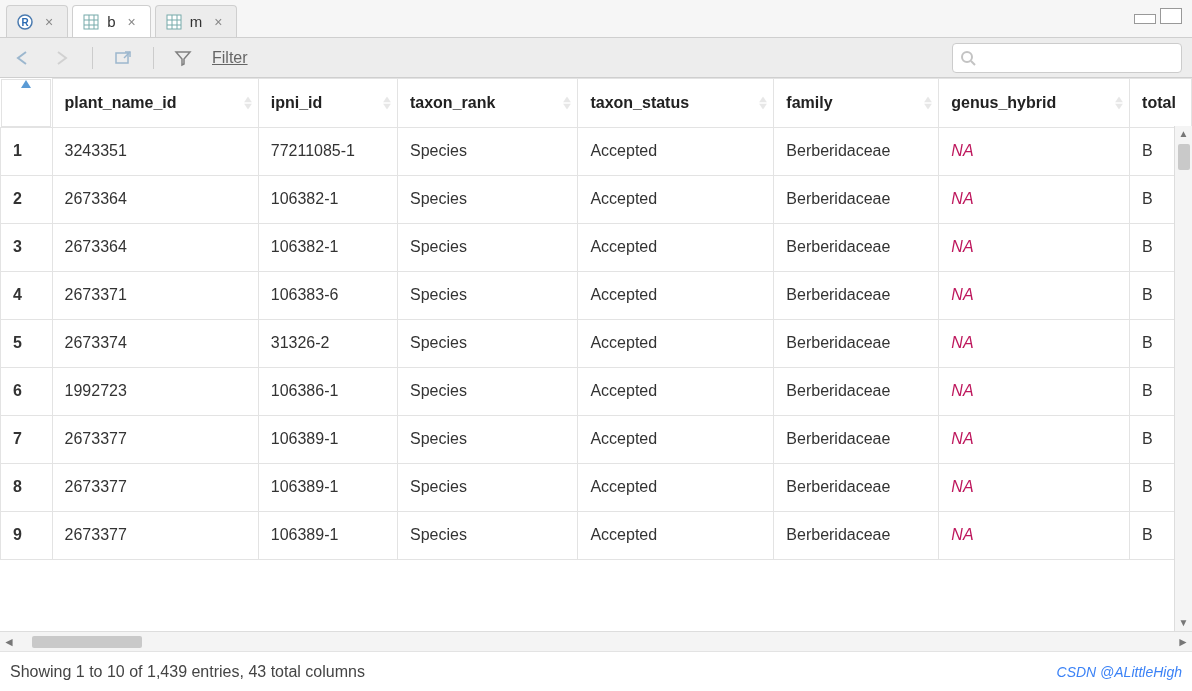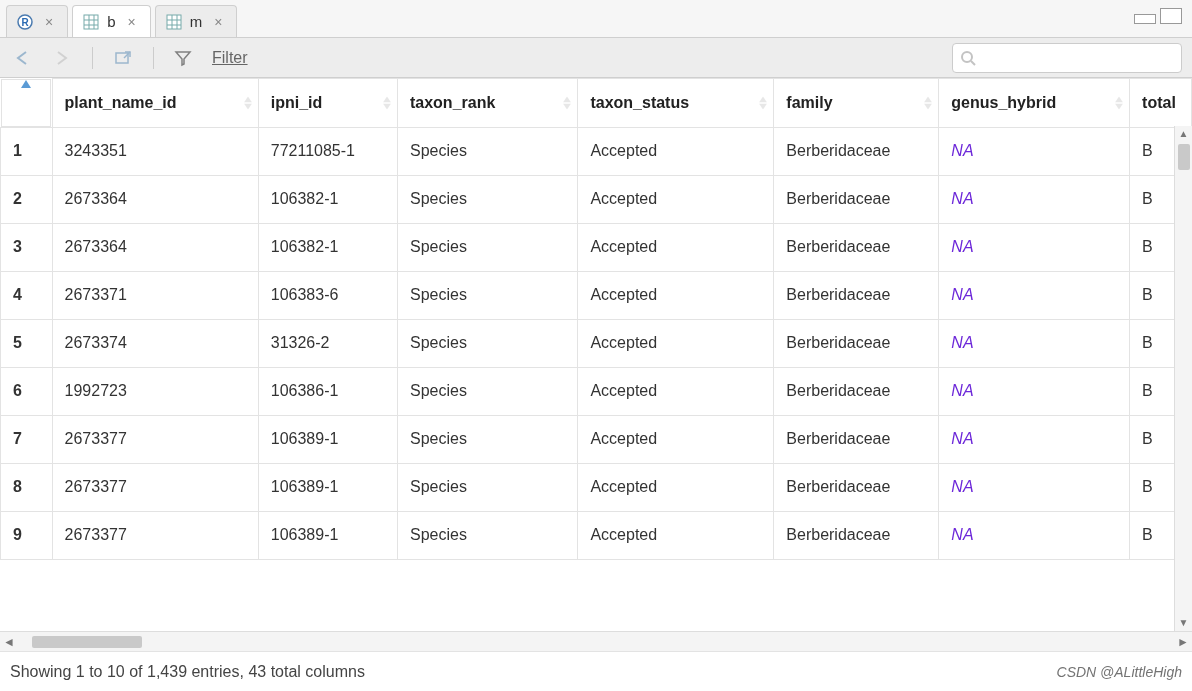--- a/index.html
+++ b/index.html
@@ -99,21 +99,21 @@
   .rownum { width:50px; text-align:right; font-weight:600; color:#333; background:#fff;}
   td.rownum { background:#fff;}
   .col-plant { width:200px; }
   .col-ipni { width:135px; }
   .col-rank { width:175px; }
   .col-status { width:190px; }
   .col-family { width:160px; }
   .col-hybrid { width:185px; }
   .col-genus { width:60px; }
   .num-right { text-align:right; }
-  .na { color:#6d28d9; font-style:italic;}
+  .na { color:#be185d; font-style:italic;}
   .row-sorted-ind {
     display:flex; justify-content:center; align-items:flex-start; padding-top:6px;
   }
   .hscroll {
     position:absolute; left:0; right:0; bottom:40px; height:20px;
     background:#f4f4f4; border-top:1px solid #ddd;
     display:flex; align-items:center;
   }
   .hscroll .arrow { width:18px; text-align:center; color:#777; font-size:12px;}
   .hscroll .track { flex:1; height:14px; background:#f4f4f4; position:relative;}
@@ -125,21 +125,21 @@
   }
   .vscroll .arrow { height:16px; width:100%; text-align:center; color:#777; font-size:10px; line-height:16px;}
   .vscroll .track{ flex:1; width:14px; position:relative;}
   .vscroll .thumb{ position:absolute; top:2px; left:1px; width:12px; height:26px; background:#c9c9c9; border-radius:2px;}
   .status-bar {
     position:absolute; left:0; right:0; bottom:0; height:40px;
     display:flex; align-items:center; padding:0 10px;
     background:#fff; border-top:1px solid #e3e3e3;
     font-size:16px; color:#444;
   }
-  .watermark { margin-left:auto; color:#737373; font-size:14px; font-style:italic;}
+  .watermark { margin-left:auto; color:#3b82f6; font-size:14px; font-style:italic;}
 </style>
 </head>
 <body>
 
 <div class="tabbar">
   <div class="tab">
     <svg class="ricon" viewBox="0 0 16 16">
         <circle cx="8" cy="8" r="7" fill="#fff" stroke="#4b7bb0" stroke-width="1.5"></circle>
         <text x="8" y="12" text-anchor="middle" font-size="10" font-weight="bold" fill="#2b6bb3">R</text>
       </svg>

